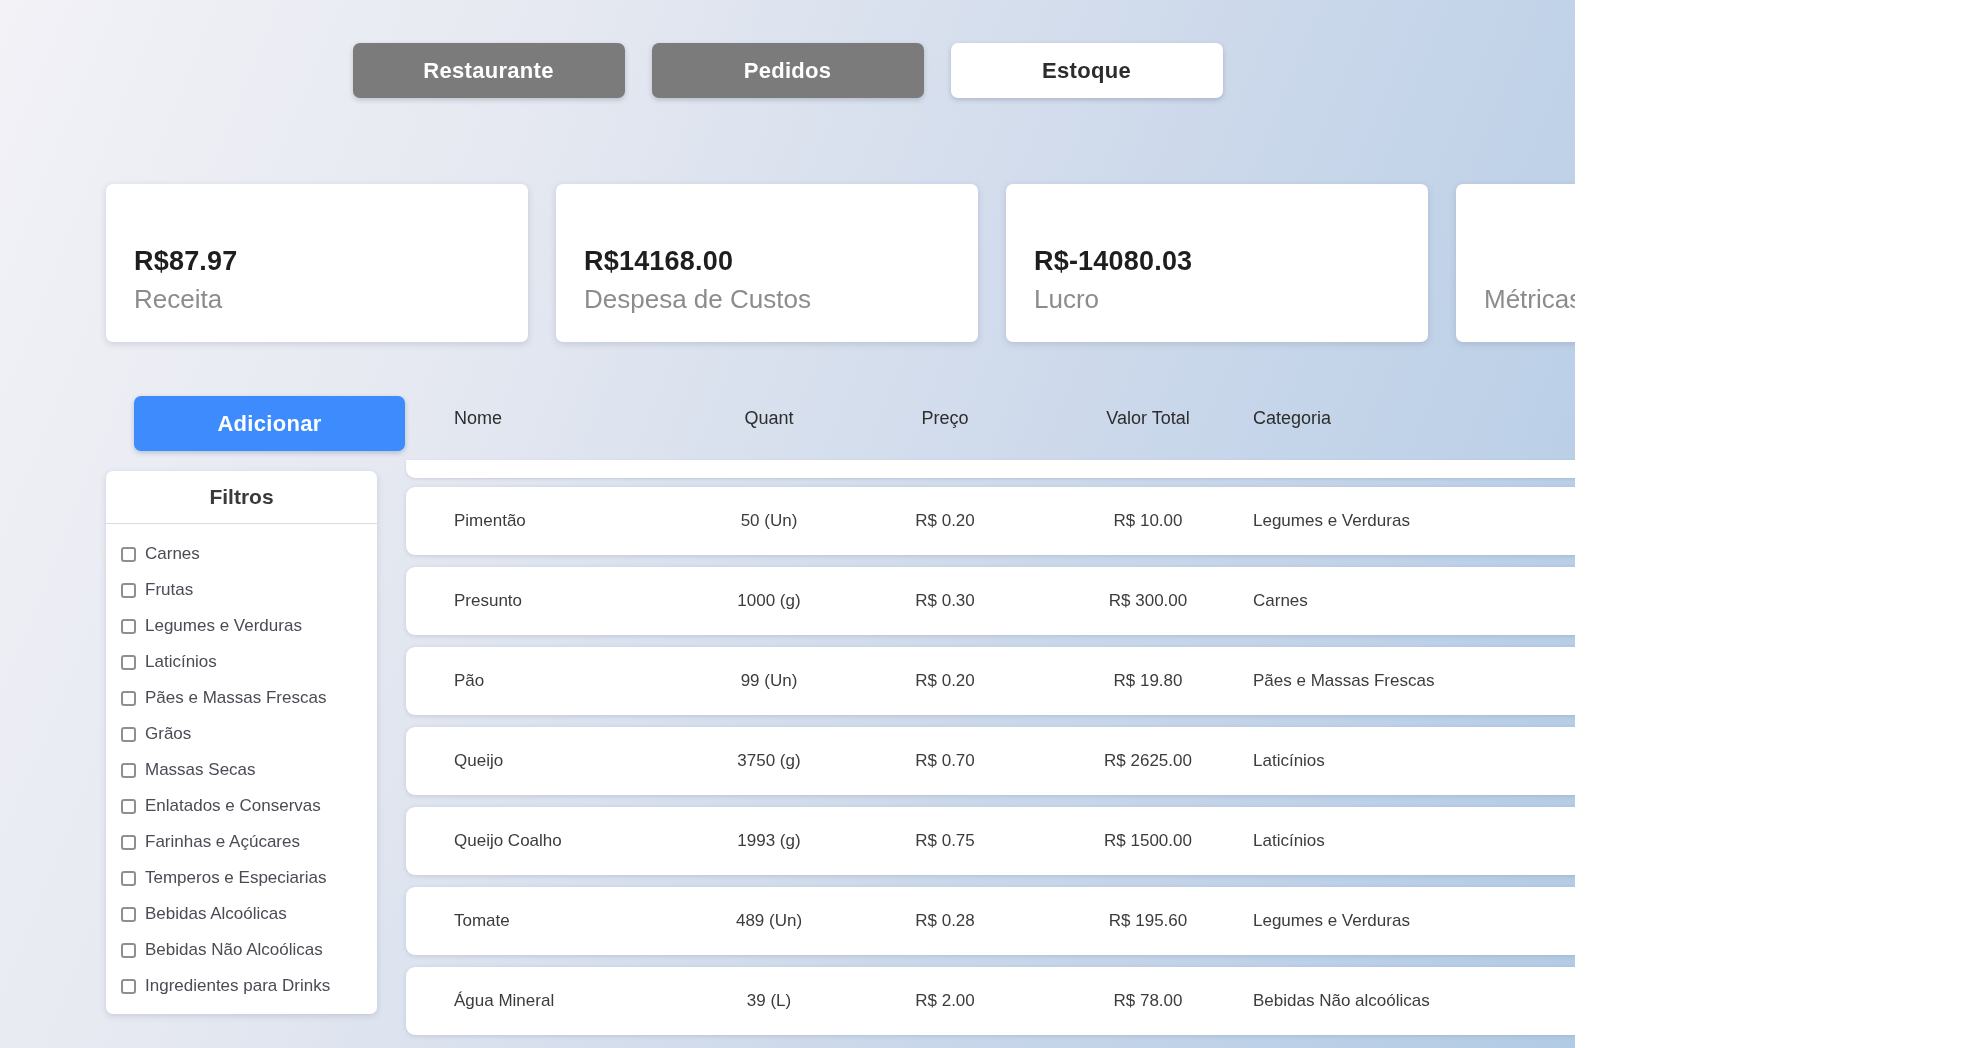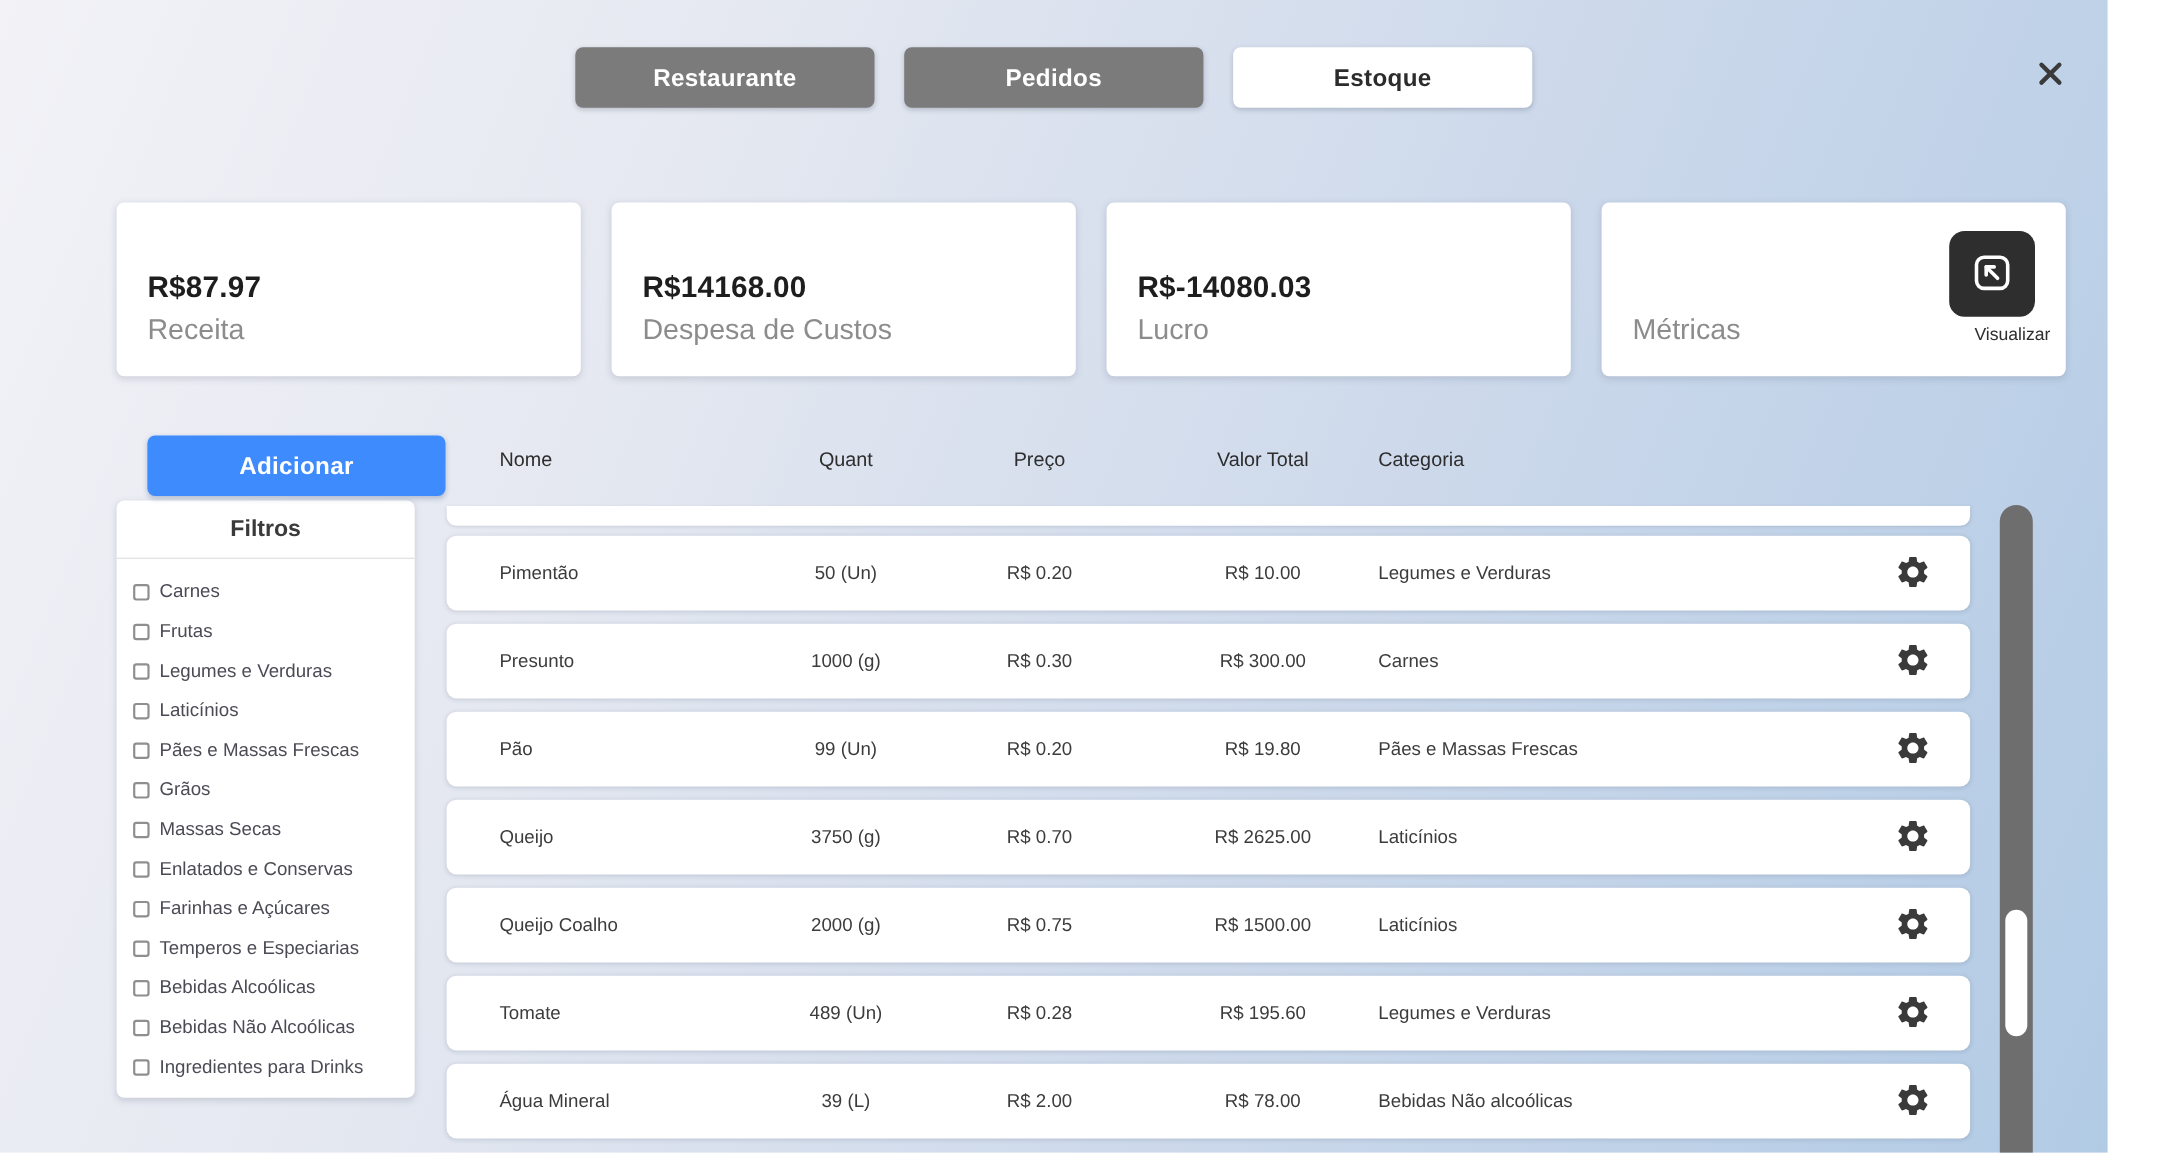--- a/index.html
+++ b/index.html
@@ -1,20 +1,20 @@
 <!DOCTYPE html>
 <html><head>
 <meta charset="utf-8">
 <style>
   * { margin:0; padding:0; box-sizing:border-box; }
   html,body { width:1972px; height:1048px; }
   body { font-family:"Liberation Sans","DejaVu Sans",sans-serif; }
 
   .app{
-    position:relative; width:1916px; height:1048px; overflow:hidden;
+    position:relative; width:1575px; height:1048px; overflow:hidden;
     background:linear-gradient(112deg,#f2f2f7 0%,#e6e9f1 28%,#cdd9eb 62%,#b2cbe5 100%);
   }
 
   
   .tabs-bar{ position:absolute; top:43px; left:0; width:100%; display:flex; justify-content:center; gap:27px; }
   .tab-btn{
     width:272px; height:55px; border:none; border-radius:7px; cursor:pointer;
     font-family:inherit; font-size:22px; font-weight:700; letter-spacing:.3px;
     display:flex; align-items:center; justify-content:center;
     box-shadow:0 2px 5px rgba(60,70,90,.25);
@@ -45,21 +45,21 @@
 
   
   .sidebar{ position:absolute; top:396px; left:106px; width:271px; }
   .add-btn{
     width:271px; height:55px; border:none; border-radius:7px; cursor:pointer;
     background:#3d8bfd; color:#ffffff; font-family:inherit; font-size:22px; font-weight:700; letter-spacing:.3px;
     box-shadow:0 2px 5px rgba(60,90,140,.3);
     margin-left:28px;
   }
   .filters-panel{
-    margin-top:4px; width:271px; height:543px; background:#ffffff; border-radius:7px;
+    margin-top:20px; width:271px; height:543px; background:#ffffff; border-radius:7px;
     box-shadow:0 2px 6px rgba(90,100,125,.22); overflow:hidden;
   }
   .filters-title{
     height:53px; display:flex; align-items:center; justify-content:center;
     font-size:21px; font-weight:700; color:#3a3a3a; border-bottom:1px solid #dcdcdc;
   }
   .filter-list{ padding:12px 10px 0 15px; }
   .filter-item{ height:36px; display:flex; align-items:center; gap:9px; cursor:pointer; }
   .checkbox{
     width:15px; height:15px; border:2px solid #8f8f8f; border-radius:3px; background:#ffffff; flex:0 0 auto;
@@ -290,21 +290,21 @@
             <span>
               <svg width="34" height="34" viewBox="0 0 24 24" fill="#3a3a3a">
                 <path d="M19.14,12.94c0.04-0.3,0.06-0.61,0.06-0.94c0-0.32-0.02-0.64-0.07-0.94l2.03-1.58c0.18-0.14,0.23-0.41,0.12-0.61 l-1.92-3.32c-0.12-0.22-0.37-0.29-0.59-0.22l-2.39,0.96c-0.5-0.38-1.03-0.7-1.62-0.94L14.4,2.81c-0.04-0.24-0.24-0.41-0.48-0.41 h-3.84c-0.24,0-0.43,0.17-0.47,0.41L9.25,5.35C8.66,5.59,8.12,5.92,7.63,6.29L5.24,5.33c-0.22-0.08-0.47,0-0.59,0.22L2.74,8.87 C2.62,9.08,2.66,9.34,2.86,9.48l2.03,1.58C4.84,11.36,4.8,11.69,4.8,12s0.02,0.64,0.07,0.94l-2.03,1.58 c-0.18,0.14-0.23,0.41-0.12,0.61l1.92,3.32c0.12,0.22,0.37,0.29,0.59,0.22l2.39-0.96c0.5,0.38,1.03,0.7,1.62,0.94l0.36,2.54 c0.05,0.24,0.24,0.41,0.48,0.41h3.84c0.24,0,0.44-0.17,0.47-0.41l0.36-2.54c0.59-0.24,1.13-0.56,1.62-0.94l2.39,0.96 c0.22,0.08,0.47,0,0.59-0.22l1.92-3.32c0.12-0.22,0.07-0.47-0.12-0.61L19.14,12.94z M12,15.6c-1.98,0-3.6-1.62-3.6-3.6 s1.62-3.6,3.6-3.6s3.6,1.62,3.6,3.6S13.98,15.6,12,15.6z"></path>
               </svg>
             </span>
           </button>
         </div>
 
         <div class="table-row grid-cols">
           <div class="cell-nome">Queijo Coalho</div>
-          <div class="cell-center">2000 (g)</div>
+          <div class="cell-center">1993 (g)</div>
           <div class="cell-center">R$ 0.75</div>
           <div class="cell-center">R$ 1500.00</div>
           <div class="cell-categoria">Laticínios</div>
           <button class="gear-btn">
             <span>
               <svg width="34" height="34" viewBox="0 0 24 24" fill="#3a3a3a">
                 <path d="M19.14,12.94c0.04-0.3,0.06-0.61,0.06-0.94c0-0.32-0.02-0.64-0.07-0.94l2.03-1.58c0.18-0.14,0.23-0.41,0.12-0.61 l-1.92-3.32c-0.12-0.22-0.37-0.29-0.59-0.22l-2.39,0.96c-0.5-0.38-1.03-0.7-1.62-0.94L14.4,2.81c-0.04-0.24-0.24-0.41-0.48-0.41 h-3.84c-0.24,0-0.43,0.17-0.47,0.41L9.25,5.35C8.66,5.59,8.12,5.92,7.63,6.29L5.24,5.33c-0.22-0.08-0.47,0-0.59,0.22L2.74,8.87 C2.62,9.08,2.66,9.34,2.86,9.48l2.03,1.58C4.84,11.36,4.8,11.69,4.8,12s0.02,0.64,0.07,0.94l-2.03,1.58 c-0.18,0.14-0.23,0.41-0.12,0.61l1.92,3.32c0.12,0.22,0.37,0.29,0.59,0.22l2.39-0.96c0.5,0.38,1.03,0.7,1.62,0.94l0.36,2.54 c0.05,0.24,0.24,0.41,0.48,0.41h3.84c0.24,0,0.44-0.17,0.47-0.41l0.36-2.54c0.59-0.24,1.13-0.56,1.62-0.94l2.39,0.96 c0.22,0.08,0.47,0,0.59-0.22l1.92-3.32c0.12-0.22,0.07-0.47-0.12-0.61L19.14,12.94z M12,15.6c-1.98,0-3.6-1.62-3.6-3.6 s1.62-3.6,3.6-3.6s3.6,1.62,3.6,3.6S13.98,15.6,12,15.6z"></path>
               </svg>
             </span>
           </button>

